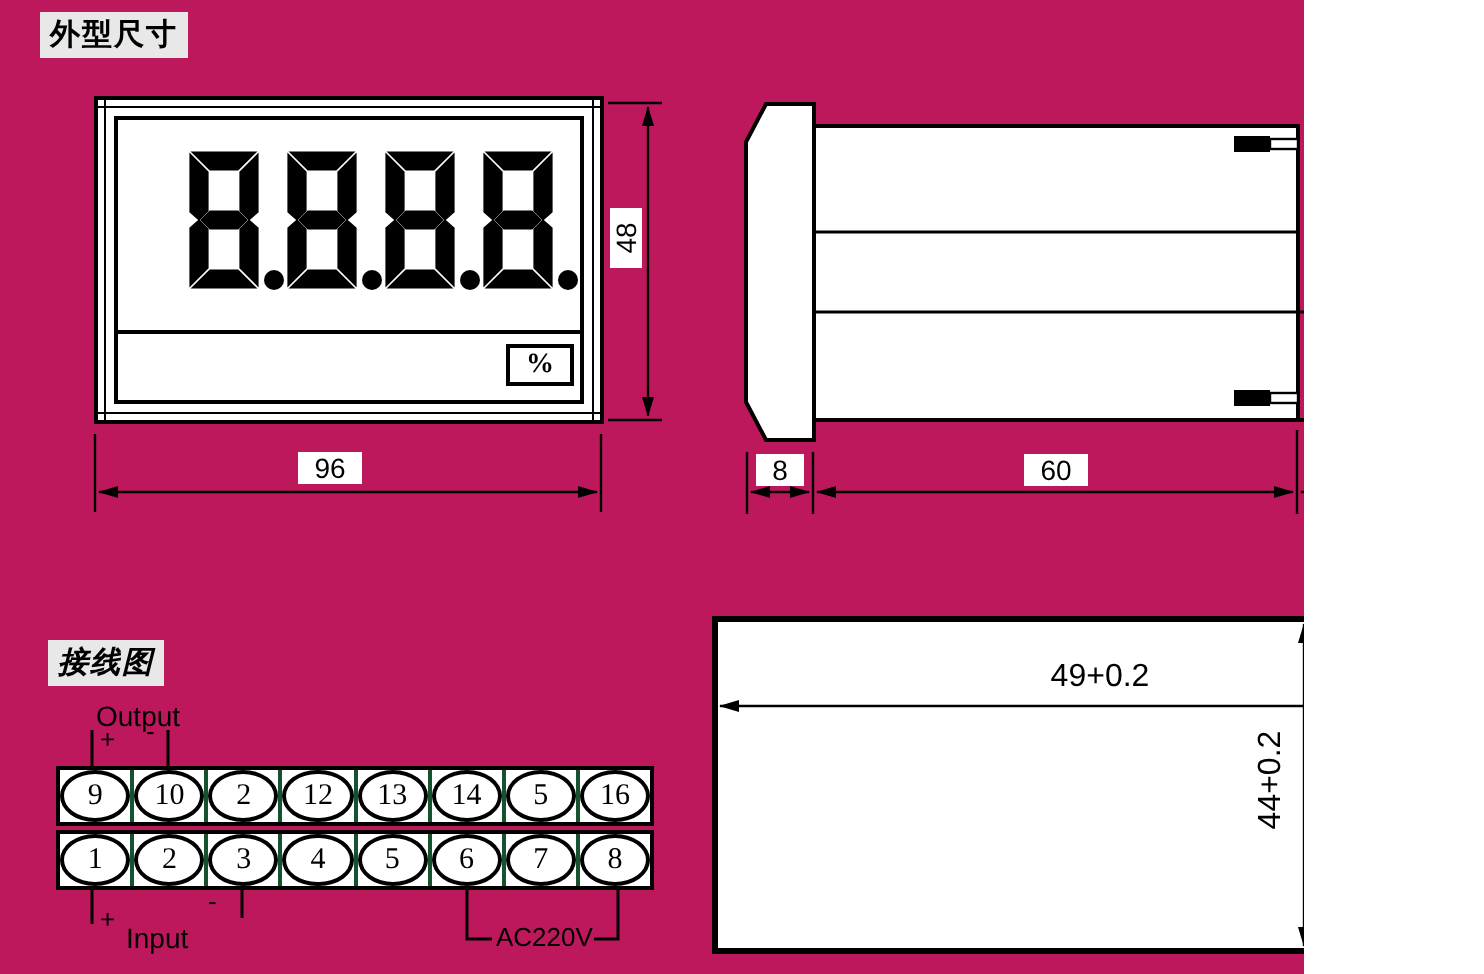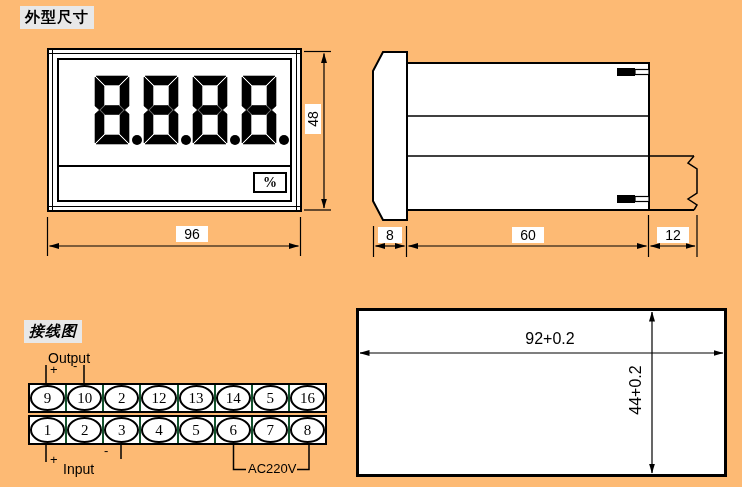--- a/index.html
+++ b/index.html
@@ -1,20 +1,20 @@
 <!DOCTYPE html>
 <html><head>
 <meta charset="utf-8">
 <style>
   * { box-sizing: border-box; margin: 0; padding: 0; }
   html,body { background:#fff; }
   #canvas {
     position: relative;
-    width: 742px; height: 487px;
-    background: #fdba74;
+    width: 652px; height: 487px;
+    background: #be185d;
     font-family: "Liberation Sans", sans-serif;
     color:#000;
     overflow: hidden;
   }
   .sec-title {
     position:absolute;
     font: bold 15px "Liberation Sans", sans-serif;
     background:#e8e8e8;
     padding: 2px 5px;
     letter-spacing: 1px;
@@ -92,21 +92,21 @@
     <div class="edge eh-b"></div>
     <div id="meter-panel">
       <div id="display-area" aria-label="8.8.8.8."></div>
       <div id="display-sep"></div>
       <div id="percent-box">
         <span>%</span>
       </div>
     </div>
   </div>
 
-  <div class="dim" style="left:176px; top:226px; width:32px;">96</div>
+  <div class="dim" style="left:149px; top:226px; width:32px;">96</div>
   <div class="dim rot" style="left:298px; top:111px; width:30px; height:16px;">48</div>
 
   <div class="dim" style="left:378px; top:227px; width:24px;">8</div>
   <div class="dim" style="left:512px; top:227px; width:32px;">60</div>
   <div class="dim" style="left:657px; top:227px; width:32px;">12</div>
 
   <div class="trow" id="trow-top">
     <div class="tcell">
         <div class="tellipse">
           <span class="tnum">9</span>
@@ -193,21 +193,21 @@
 
   <div class="wlabel" style="left:48px; top:350px;">Output</div>
   <div class="wlabel wsign" style="left:50px; top:362px;">+</div>
   <div class="wlabel wsign" style="left:73px; top:358px;">-</div>
   <div class="wlabel wsign" style="left:50px; top:452px;">+</div>
   <div class="wlabel" style="left:63px; top:461px;">Input</div>
   <div class="wlabel wsign" style="left:104px; top:443px;">-</div>
   <div class="wlabel" style="left:248px; top:461px; font-size:13px;">AC220V</div>
 
   <div id="cutout"></div>
-  <div class="dim big" style="left:505px; top:331px; width:90px;">92+0.2</div>
+  <div class="dim big" style="left:505px; top:331px; width:90px;">49+0.2</div>
   <div class="dim big rot" style="left:602px; top:381px; width:70px; height:18px;">44+0.2</div>
 
   <svg id="lineart" viewBox="0 0 742 487" xmlns="http://www.w3.org/2000/svg">
     <defs>
       <marker id="arr" viewBox="0 0 10 6" refX="9.5" refY="3" markerWidth="10" markerHeight="6" markerUnits="userSpaceOnUse" orient="auto-start-reverse">
         <path d="M0,0 L10,3 L0,6 Z" fill="#000"></path>
       </marker>
       <g id="seg8" fill="#000" stroke="#000" stroke-width="0.6" stroke-linejoin="miter">
         <polygon points="1,0 33,0 24,9 10,9"></polygon>
         <polygon points="0,1 9,10 9,29.5 4.5,34 0,30"></polygon>

